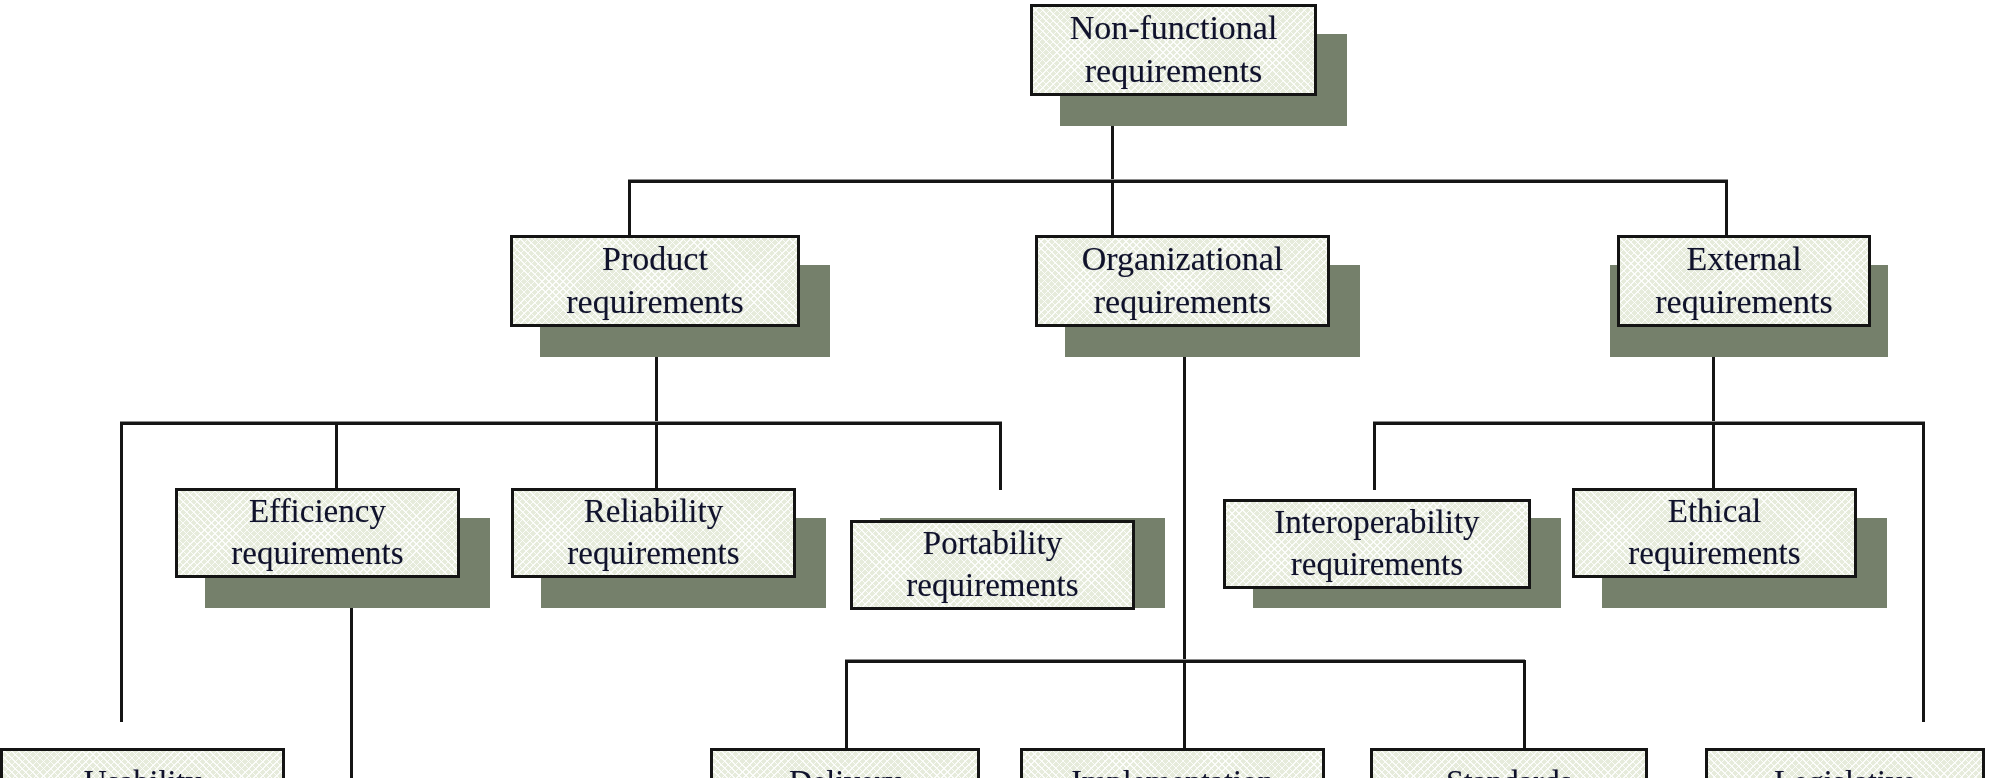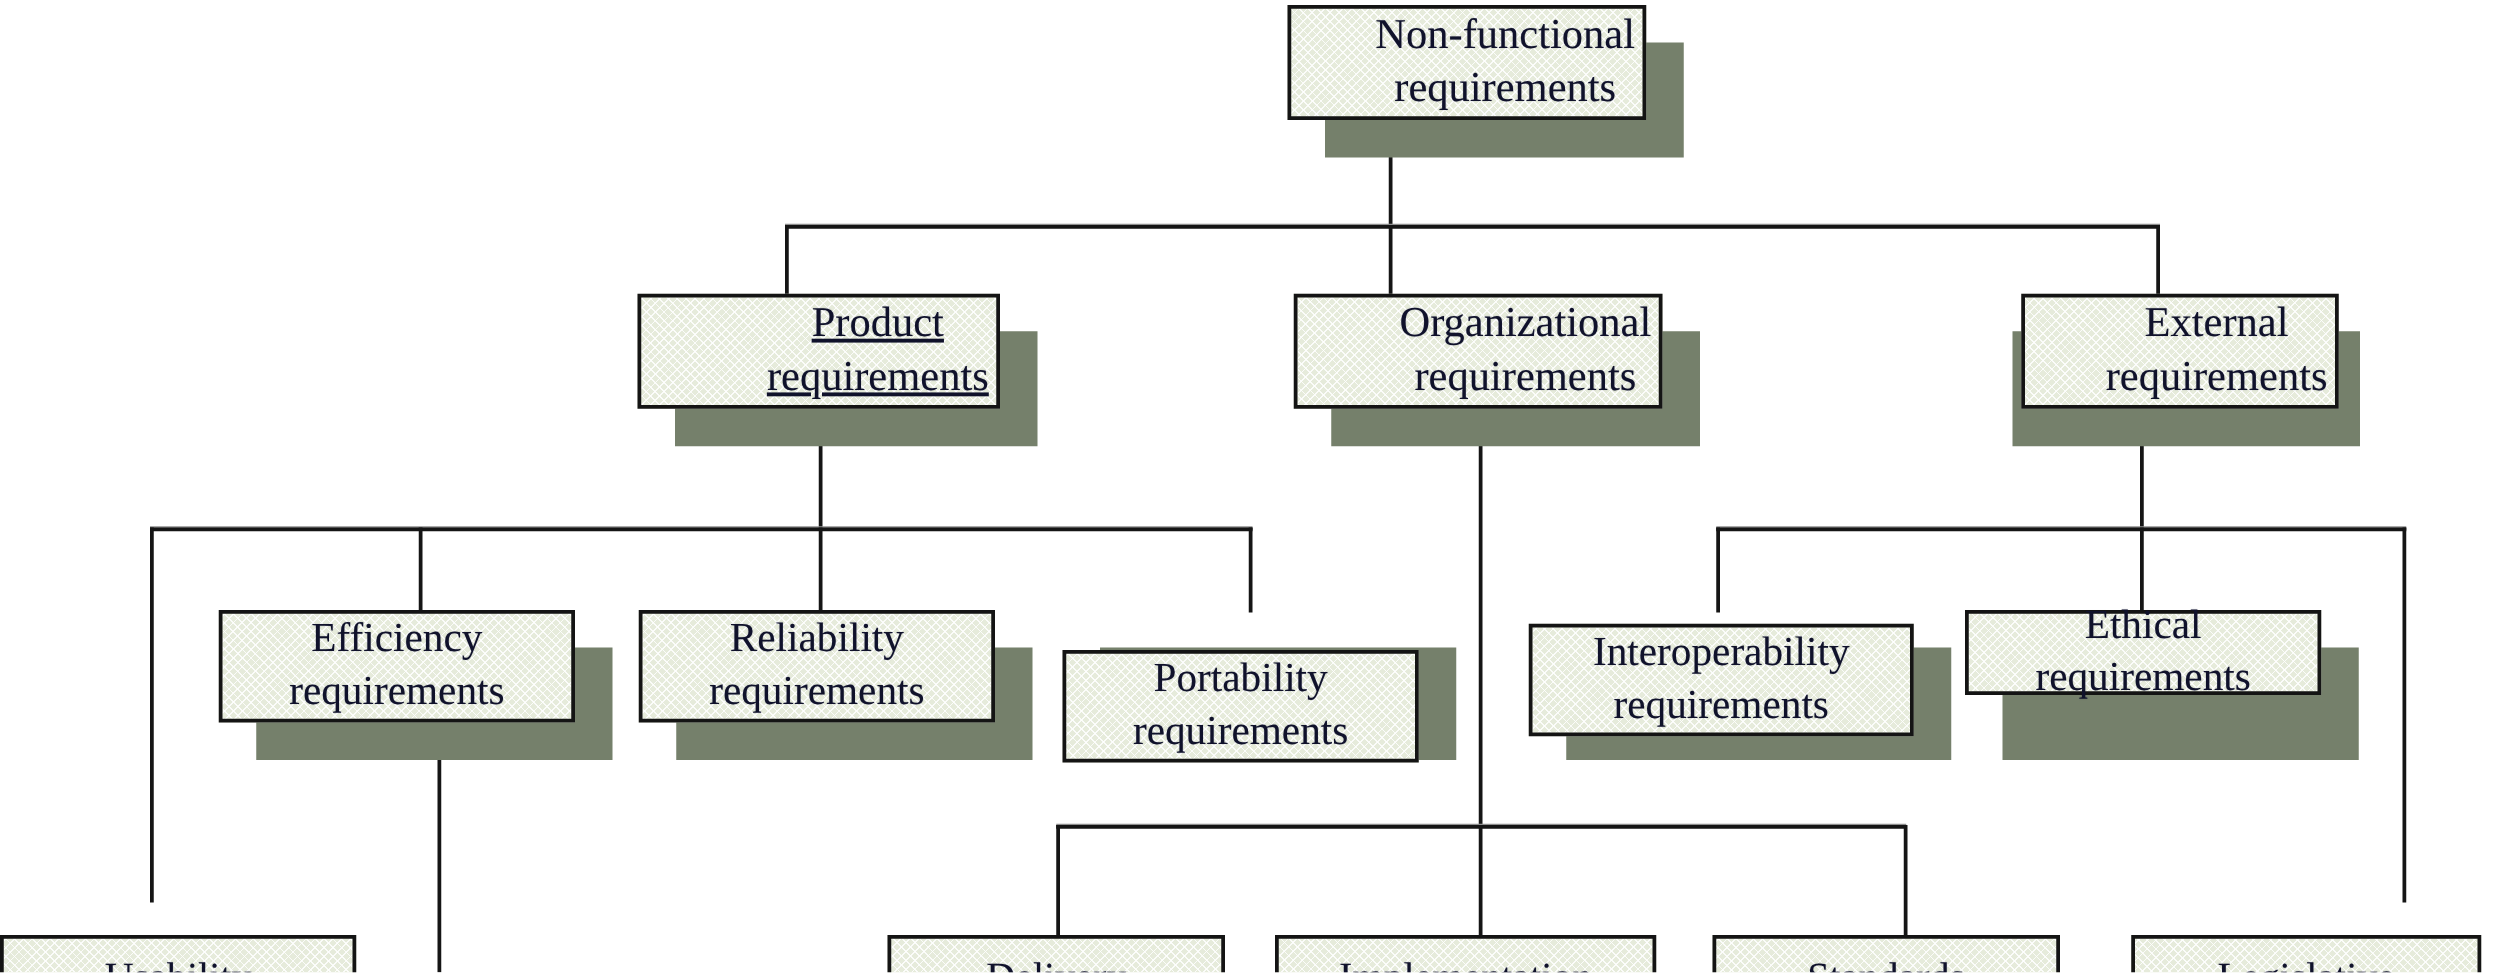--- a/index.html
+++ b/index.html
@@ -54,21 +54,21 @@
     white-space:pre-line;
     text-shadow:0 0 1px rgba(20,22,60,.35);
   }
   
   .shadow{
     position:absolute;
     background:#75806b;
     z-index:1;
   }
 
-  .fs-34{font-size:34px;justify-content:flex-end;}
+  .fs-34{font-size:34px;}
   .fs-33{font-size:33px;}
   .fs-32{font-size:32px;}
 </style>
 </head>
 <body>
 
 <div id="stage">
 
   <div class="conn v" style="left:1111px; top:92px; height:90px;"></div>
 
@@ -102,21 +102,21 @@
   <div class="conn v" style="left:1712px; top:422px; height:68px;"></div>
   <div class="conn v" style="left:1922px; top:422px; height:300px;"></div>
 
   <div class="shadow" style="left:1060px; top:34px; width:287px; height:92px;"></div>
   <div class="node fs-34" style="left:1030px; top:4px; width:287px; height:92px;">
     <span class="lbl">Non-functional
 requirements</span>
   </div>
 
   <div class="shadow" style="left:540px; top:265px; width:290px; height:92px;"></div>
-  <div class="node fs-34" style="left:510px; top:235px; width:290px; height:92px;text-decoration:underline;">
+  <div class="node fs-34" style="left:510px; top:235px; width:290px; height:92px;">
     <span class="lbl">Product
 requirements</span>
   </div>
 
   <div class="shadow" style="left:1065px; top:265px; width:295px; height:92px;"></div>
   <div class="node fs-34" style="left:1035px; top:235px; width:295px; height:92px;">
     <span class="lbl">Organizational
 requirements</span>
   </div>
 
@@ -144,21 +144,21 @@
 requirements</span>
   </div>
 
   <div class="shadow" style="left:1253px; top:518px; width:308px; height:90px;"></div>
   <div class="node fs-33" style="left:1223px; top:488px; width:308px; height:90px;margin-top:11px;">
     <span class="lbl">Interoperability
 requirements</span>
   </div>
 
   <div class="shadow" style="left:1602px; top:518px; width:285px; height:90px;"></div>
-  <div class="node fs-33" style="left:1572px; top:488px; width:285px; height:68px;">
+  <div class="node fs-33" style="left:1572px; top:488px; width:285px; height:90px;">
     <span class="lbl">Ethical
 requirements</span>
   </div>
 
   <div class="node fs-32" style="left:0px; top:748px; width:285px; height:90px; align-items:flex-start; padding-top:10px;">
     <span class="lbl">Usability</span>
   </div>
 
   <div class="node fs-32" style="left:710px; top:748px; width:270px; height:90px; align-items:flex-start; padding-top:10px;">
     <span class="lbl">Delivery</span>

